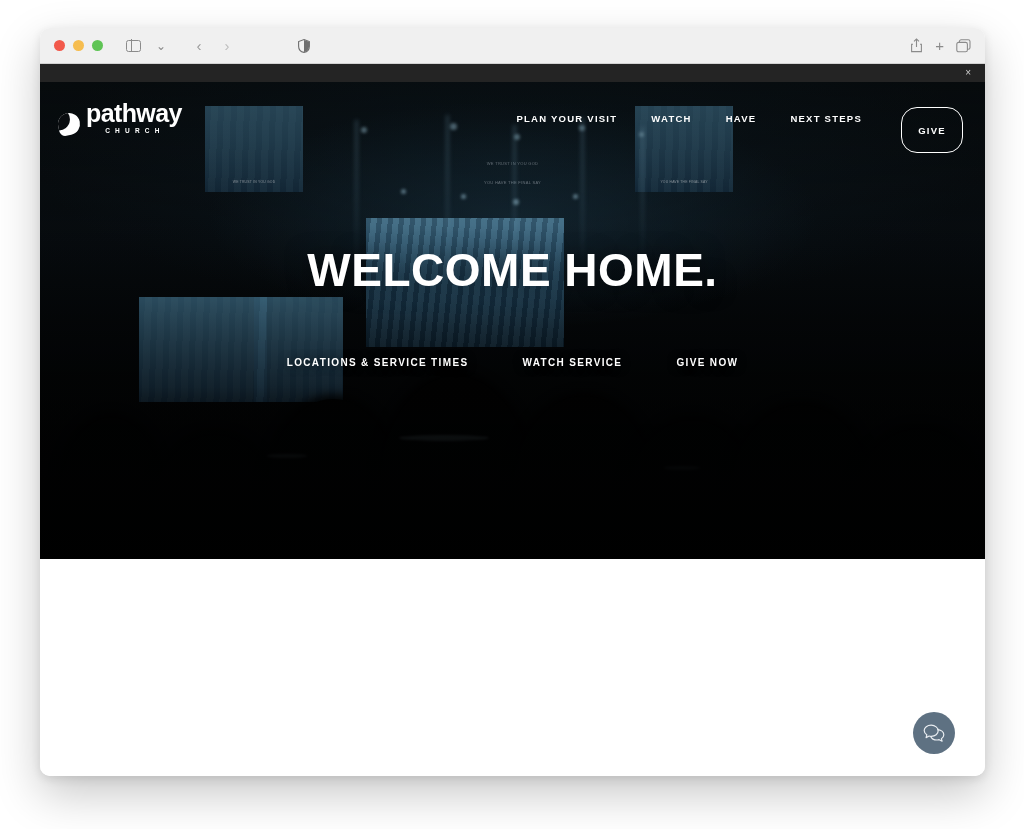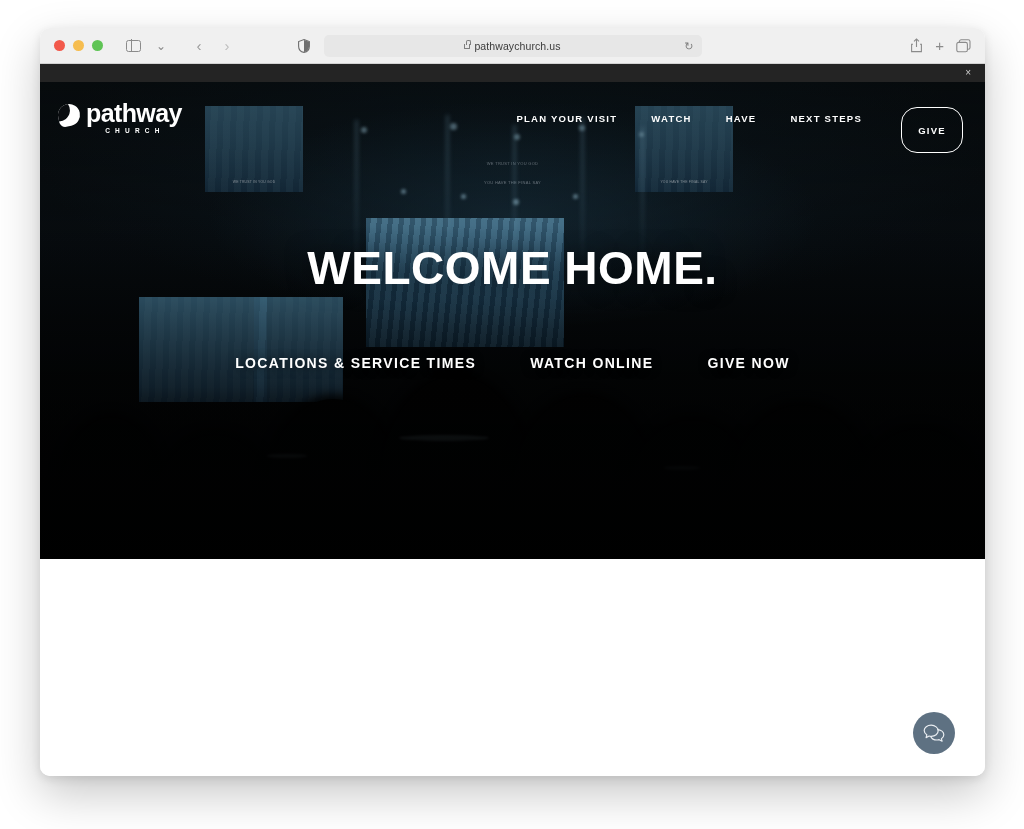--- a/index.html
+++ b/index.html
@@ -213,21 +213,21 @@
   
   .site-header {
     position: absolute;
     left: 0; right: 0; top: 0;
     height: 72px;
     display: flex;
     align-items: center;
     padding: 0 22px 0 18px;
     z-index: 6;
   }
-  .logo { display: flex; align-items: flex-start; }
+  .logo { display: flex; align-items: flex-end; }
   .logo-mark {
     width: 22px; height: 22px;
     background: #ffffff;
     border-radius: 50% 50% 50% 6px;
     transform: rotate(-12deg);
     position: relative;
     margin-right: 6px;
     margin-top: 3px;
     overflow: hidden;
   }
@@ -299,21 +299,21 @@
     white-space: nowrap;
   }
   .hero-ctas {
     display: flex;
     align-items: center;
     gap: 54px;
     margin-top: 60px;
   }
   .cta {
     color: #ffffff;
-    font-size: 14px;
+    font-size: 10px;
     font-weight: 700;
     letter-spacing: 1.35px;
     white-space: nowrap;
     text-shadow: 0 1px 10px rgba(0,0,0,.6);
   }
 
   
   .section {
     background: #ffffff;
     padding-top: 60px;
@@ -380,25 +380,20 @@
       <span class="tb-btn chev">⌄</span>
       <span class="tb-btn chev" style="font-size:15px;margin-left:10px;color:#9a9a9a">‹</span>
       <span class="tb-btn chev dim" style="font-size:15px">›</span>
     </div>
 
     <svg class="shield-ico" viewBox="0 0 12 14">
       <path d="M6 0.6 L11.4 2.6 V7.2 C11.4 10.4 9 12.8 6 13.4 C3 12.8 0.6 10.4 0.6 7.2 V2.6 Z" fill="none" stroke="#6e6e6e" stroke-width="1.1"></path>
       <path d="M6 0.9 L11.1 2.8 V7.2 C11.1 10.2 8.9 12.5 6 13.1 Z" fill="#6e6e6e"></path>
     </svg>
 
-    <div class="url-wrap">
-      <span class="lock-ico"></span>
-      <span class="url-text">pathwaychurch.us</span>
-      <span class="reload-ico">↻</span>
-    </div>
 
     <div class="tb-right">
       <svg width="13" height="15" viewBox="0 0 13 15">
         <path d="M6.5 1 L6.5 9" stroke="#8b8b8b" stroke-width="1.1" fill="none"></path>
         <path d="M4 3.4 L6.5 1 L9 3.4" stroke="#8b8b8b" stroke-width="1.1" fill="none"></path>
         <path d="M3 6.2 H1.6 V13.6 H11.4 V6.2 H10" stroke="#8b8b8b" stroke-width="1.1" fill="none"></path>
       </svg>
       <span style="font-size:15px;line-height:1;color:#8b8b8b">+</span>
       <svg width="15" height="14" viewBox="0 0 15 14">
         <rect x="3.4" y="0.8" width="10.6" height="9.4" rx="1.8" fill="none" stroke="#8b8b8b" stroke-width="1.1"></rect>
@@ -484,21 +479,21 @@
           <a class="nav-link">HAVE</a>
           <a class="nav-link">NEXT STEPS</a>
           <a class="give-btn">GIVE</a>
         </nav>
       </div>
 
       <div class="hero-content">
         <h1 class="hero-title">WELCOME HOME.</h1>
         <div class="hero-ctas">
           <a class="cta">LOCATIONS &amp; SERVICE TIMES</a>
-          <a class="cta">WATCH ONLINE</a>
+          <a class="cta">WATCH SERVICE</a>
           <a class="cta">GIVE NOW</a>
         </div>
       </div>
     </div>
 
     <div class="section">
     </div>
 
     <div class="chat-widget">
       <svg width="22" height="18" viewBox="0 0 22 18">

